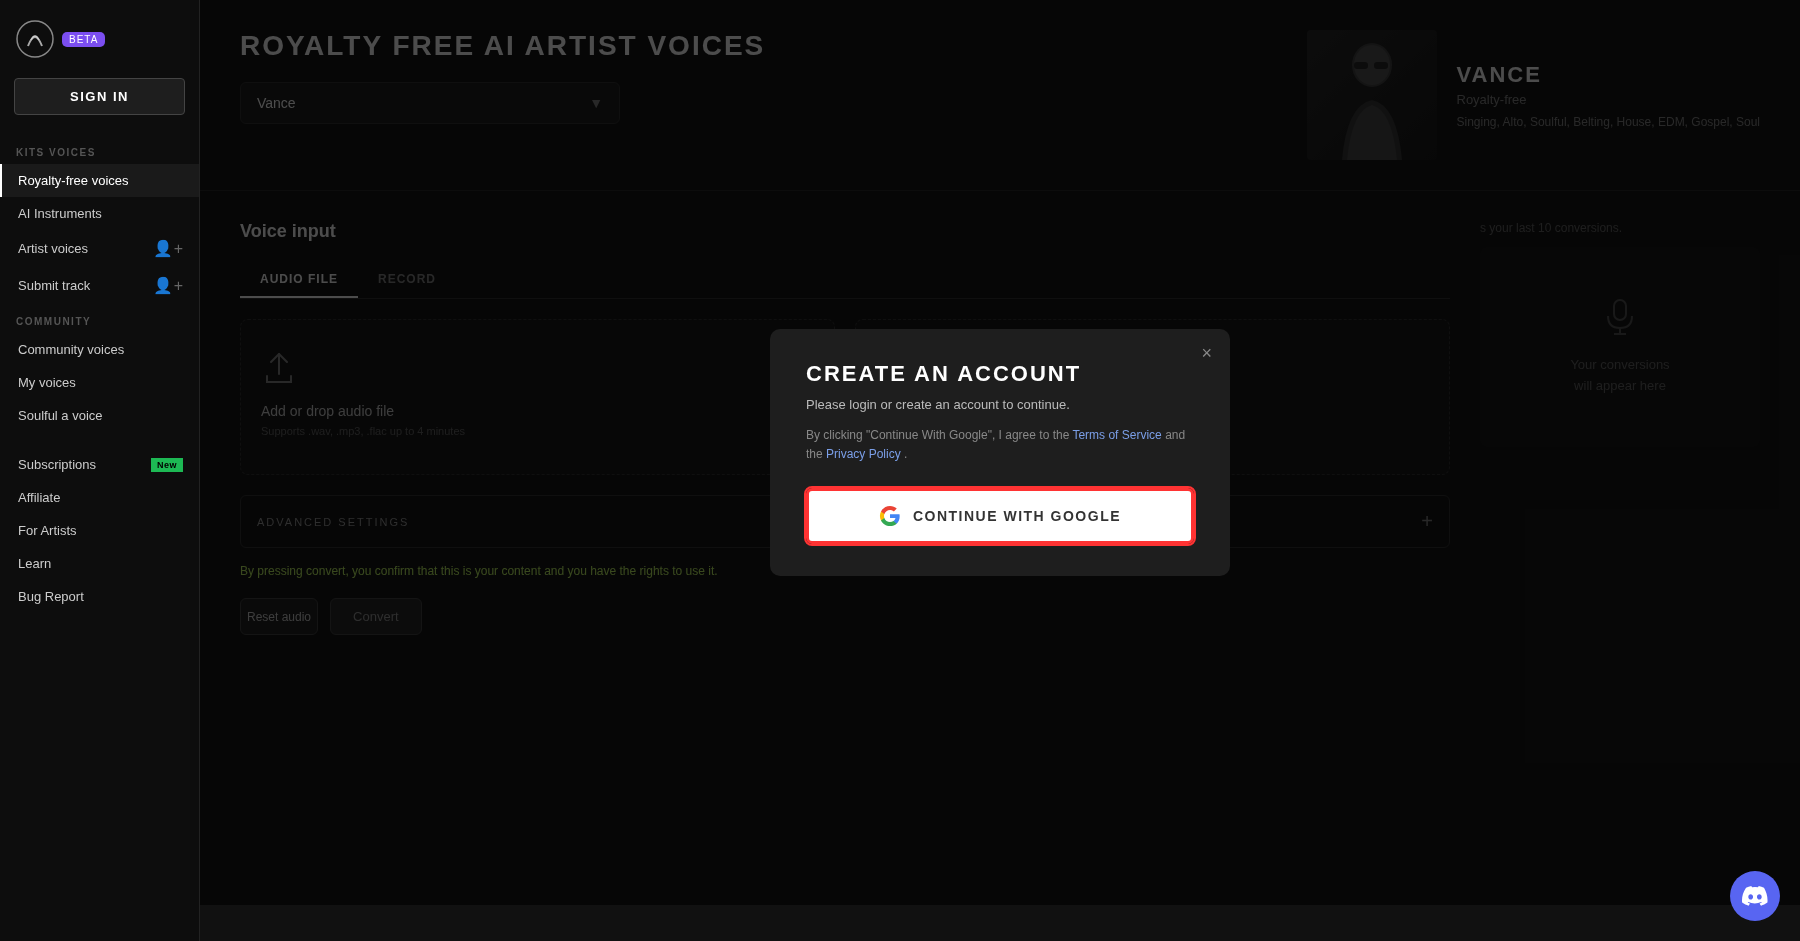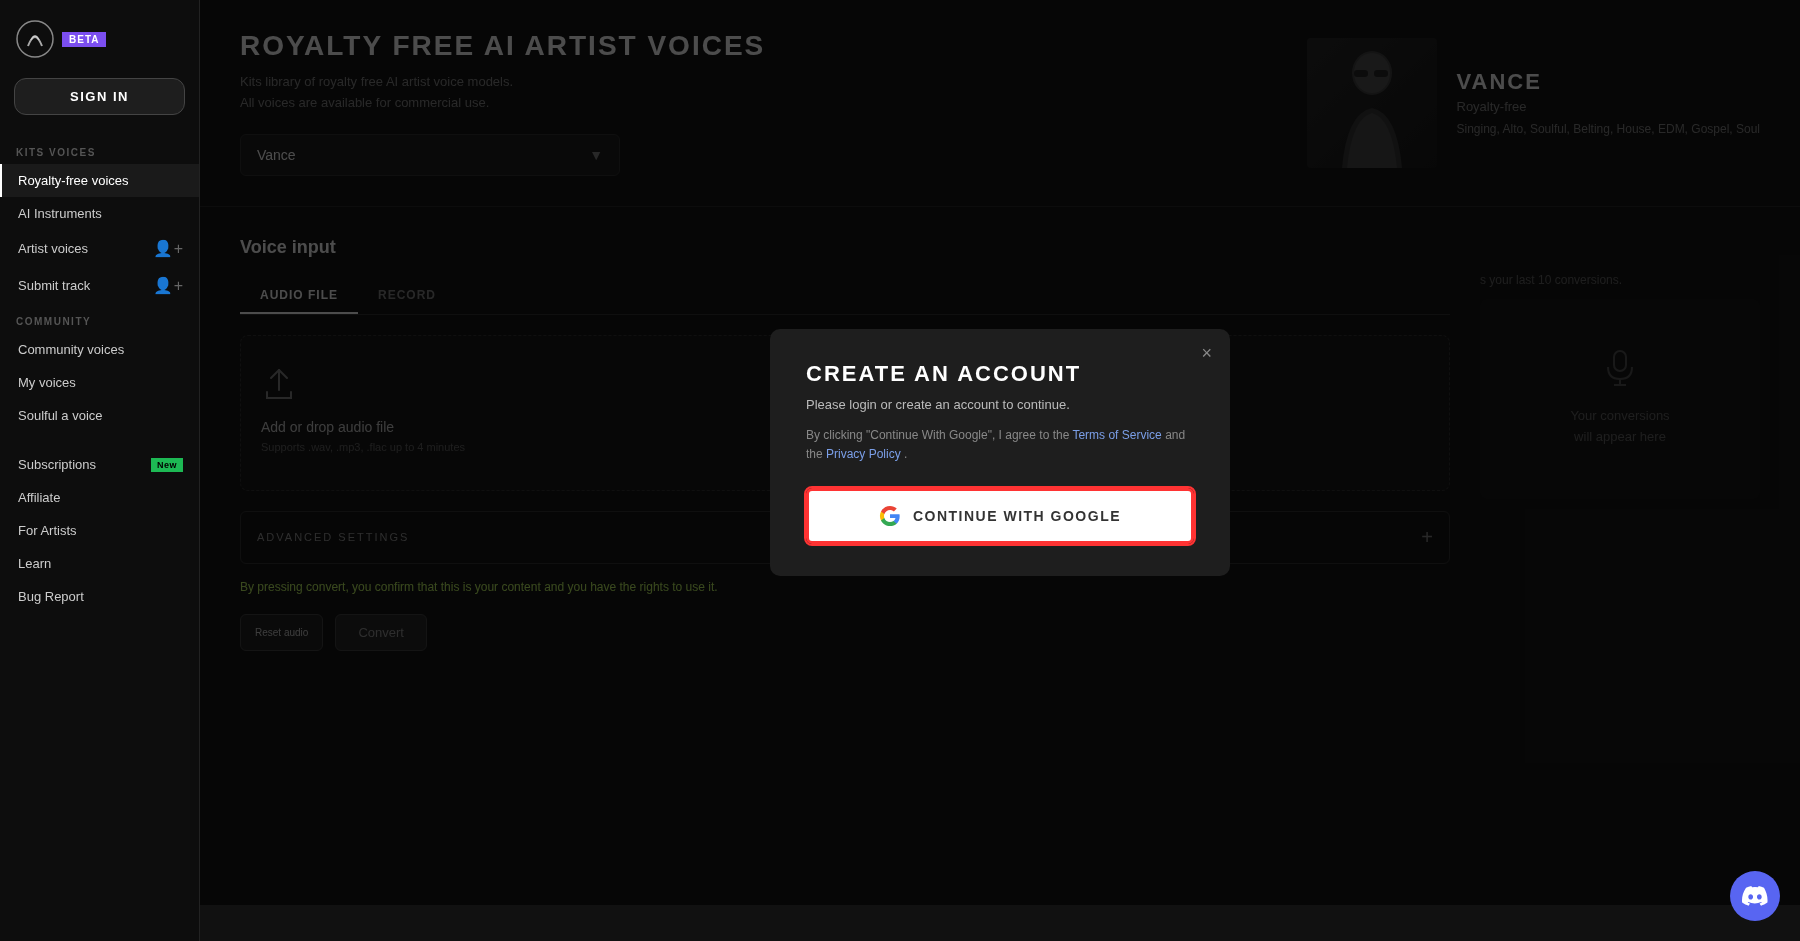--- a/index.html
+++ b/index.html
@@ -34,36 +34,36 @@
 
     .logo-icon {
       width: 38px;
       height: 38px;
     }
 
     .beta-badge {
       background: #7b4ef0;
       color: #fff;
       font-size: 10px;
-      font-weight: bold;
+      font-weight: normal;
       padding: 2px 7px;
-      border-radius: 0;
+      border-radius: 5px;
       letter-spacing: 1px;
     }
 
     .sign-in-btn {
       margin: 0 14px 20px 14px;
       background: #1e1e1e;
       border: 1px solid #444;
       color: #ffffff;
       font-size: 13px;
       font-weight: bold;
       letter-spacing: 1.5px;
       padding: 10px 4px;
-      border-radius: 12px;
+      border-radius: 4px;
       cursor: pointer;
       text-align: center;
     }
 
     .sidebar-section-label {
       color: #555;
       font-size: 10px;
       font-weight: bold;
       letter-spacing: 1.5px;
       padding: 12px 16px 6px 16px;
@@ -343,26 +343,26 @@
       color: #bef264;
       margin-bottom: 20px;
     }
 
     .action-buttons {
       display: flex;
       gap: 12px;
     }
 
     .reset-btn {
-      padding: 10px 14px;
+      padding: 10px 6px;
       background: #222;
       border: 1px solid #444;
       color: #ccc;
       border-radius: 6px;
-      font-size: 10px;
+      font-size: 12px;
       cursor: pointer;
     }
 
     .convert-btn {
       padding: 10px 22px;
       background: #2a2a2a;
       border: 1px solid #444;
       color: #999;
       border-radius: 6px;
       font-size: 13px;
@@ -553,24 +553,20 @@
   <div class="sidebar-item">
     <span>Bug Report</span>
   </div>
 </div>
 
 <div class="main-content">
 
   <div class="header-section">
     <div class="header-text">
       <div class="header-title">ROYALTY FREE AI ARTIST VOICES</div>
-      <div class="header-subtitle">
-        <div>Kits library of royalty free AI artist voice models.</div>
-        <div>All voices are available for commercial use.</div>
-      </div>
       <div class="voice-selector-area">
         <div class="voice-dropdown">
           <span>Vance</span>
           <span style="color:#888;">▼</span>
         </div>
       </div>
     </div>
     <div class="voice-card">
       <div class="voice-thumbnail">
         <div class="voice-thumbnail-inner">
@@ -635,21 +631,21 @@
 
       <div class="content-note">By pressing convert, you confirm that this is your content and you have the rights to use it.</div>
 
       <div class="action-buttons">
         <button class="reset-btn">Reset audio</button>
         <button class="convert-btn">Convert</button>
       </div>
     </div>
 
     <div class="right-panel">
-      <div style="font-size:12px;color:#666;margin-bottom:12px;margin-top:36px;">s your last 10 conversions.</div>
+      <div style="font-size:12px;color:#666;margin-bottom:12px;">s your last 10 conversions.</div>
       <div class="conversions-panel">
         <div class="mic-icon">
           <svg width="32" height="38" viewBox="0 0 32 38" fill="none" xmlns="http://www.w3.org/2000/svg">
             <rect x="10" y="2" width="12" height="20" rx="6" stroke="#555" stroke-width="2" fill="none"></rect>
             <path d="M4 18 Q4 30 16 30 Q28 30 28 18" stroke="#555" stroke-width="2" fill="none"></path>
             <line x1="16" y1="30" x2="16" y2="36" stroke="#555" stroke-width="2"></line>
             <line x1="10" y1="36" x2="22" y2="36" stroke="#555" stroke-width="2"></line>
           </svg>
         </div>
         <div class="conversions-text">

